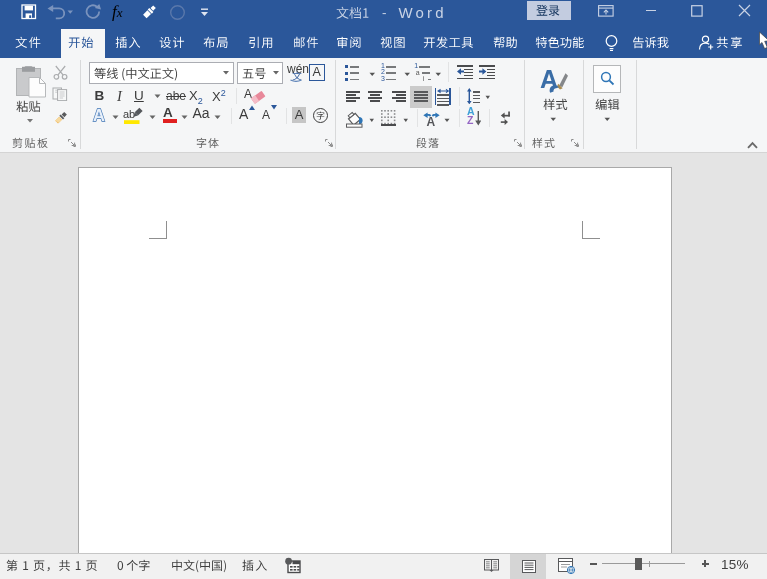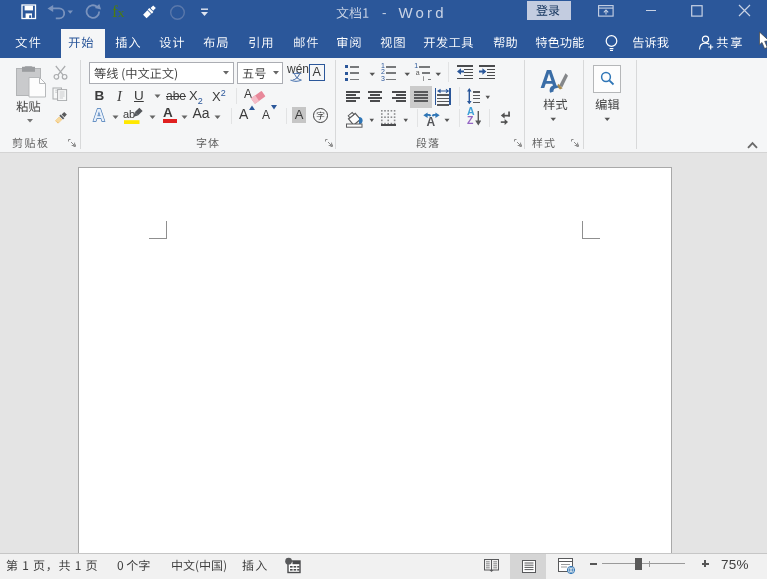--- a/index.html
+++ b/index.html
@@ -19,21 +19,21 @@
 <path d="M5 3.4 h7.2 a5 5 0 0 1 0 10 h-3.4" stroke="#7a93bd" stroke-width="1.8" fill="none"></path>
 <path d="M6.2 0 L6.2 7 L0.5 3.5 Z" fill="#7a93bd"></path>
 </svg>
 <svg class="abs" style="left:67px;top:10px" width="7" height="5" viewBox="0 0 7 5">
     <path d="M0.5 0.5 h5.5 l-2.7 3.2 z" fill="#7a93bd"></path>
   </svg>
 <svg class="abs" style="left:84px;top:4px" width="17" height="16" viewBox="0 0 17 16">
 <path d="M13.0 2.8 A6.3 6.3 0 1 0 15.2 7.6" stroke="#7a93bd" stroke-width="1.8" fill="none"></path>
 <path d="M10.8 4.1 L17.0 5.4 L15.3 0 Z" fill="#7a93bd"></path>
 </svg>
-<div class="abs" style="left:112px;top:2px;width:24px;height:20px;color:#4d7c0f;font-family:'Liberation Serif',serif;font-size:17px">f<span style="font-size:13px">x</span></div>
+<div class="abs" style="left:112px;top:2px;width:24px;height:20px;color:#000000;font-family:'Liberation Serif',serif;font-style:italic;font-size:17px">f<span style="font-size:13px">x</span></div>
 <svg class="abs" style="left:140px;top:3px" width="19" height="18" viewBox="0 0 19 18">
 <g transform="rotate(-45 9.5 9)">
 <rect x="3.0" y="6.4" width="6.2" height="5.0" fill="#fff"></rect>
 <rect x="10.0" y="6.0" width="2.2" height="5.8" fill="#fff"></rect>
 <rect x="13.0" y="7.0" width="3.8" height="3.6" fill="#fff"></rect>
 </g>
 </svg>
 <svg class="abs" style="left:169px;top:4px" width="17" height="17" viewBox="0 0 17 17">
     <circle cx="8.5" cy="8.5" r="6.8" stroke="#5a78ab" stroke-width="1.4" fill="none"></circle>
   </svg>
@@ -503,12 +503,12 @@
 <path d="M3 6.5 h9 M3 9 h6" stroke="#9a9b9d" stroke-width="1"></path>
 <circle cx="13" cy="12" r="3.6" fill="#f1f1f1" stroke="#2e75b6" stroke-width="1"></circle>
 <path d="M9.4 12 h7.2 M13 8.4 a5.5 5.5 0 0 1 0 7.2 M13 8.4 a5.5 5.5 0 0 0 0 7.2" stroke="#2e75b6" stroke-width="0.7" fill="none"></path>
 </svg>
 <div class="abs" style="left:589.5px;top:562.8px;width:7px;height:2px;background:#565656"></div>
 <div class="abs" style="left:602px;top:563.2px;width:83px;height:1px;background:#9a9a9a"></div>
 <div class="abs" style="left:649px;top:561px;width:1px;height:5.5px;background:#9a9a9a"></div>
 <div class="abs" style="left:634.5px;top:557.5px;width:7.5px;height:12.5px;background:#595959"></div>
 <div class="abs" style="left:701.5px;top:562.8px;width:7px;height:2px;background:#565656"></div>
 <div class="abs" style="left:704px;top:560.3px;width:2px;height:7px;background:#565656"></div>
-<div class="abs" style="left:721px;top:556.5px;font-size:13.5px;color:#3f3f3f;letter-spacing:0.3px">75%</div>
+<div class="abs" style="left:721px;top:556.5px;font-size:13.5px;color:#3f3f3f;letter-spacing:0.3px">15%</div>
 </body></html>

